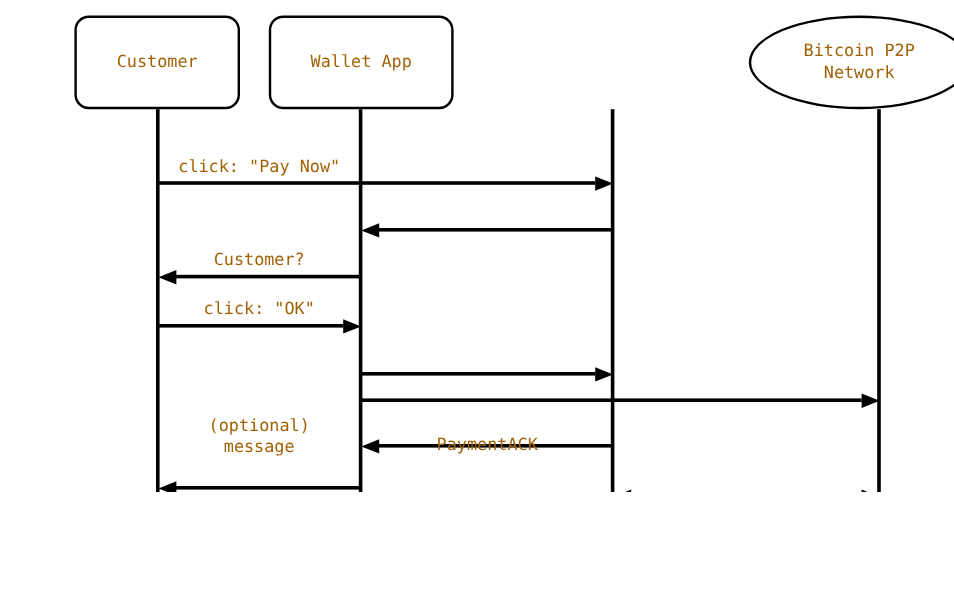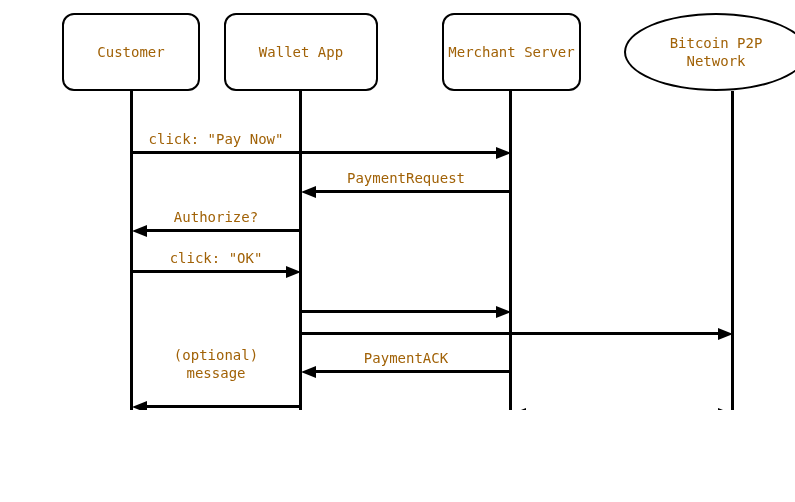--- a/index.html
+++ b/index.html
@@ -65,56 +65,52 @@
 <body>
 
 <div class="canvas">
 
   <div class="actor" style="left:14px; top:13px; width:138px; height:78px;">
     <span>Customer</span>
   </div>
   <div class="actor" style="left:176px; top:13px; width:154px; height:78px;text-align:right;">
     <span>Wallet App</span>
   </div>
-  <div class="actor" style="left:394px; top:13px; width:139px; height:78px;">
-    <span>Merchant Server</span>
-  </div>
   <div class="actor ellipse" style="left:576px; top:13px; width:184px; height:78px;text-align:center;">
     <span>Bitcoin P2P
 Network</span>
   </div>
 
   <div class="lifeline" style="left:82px; top:91px; height:403px;"></div>
   <div class="lifeline" style="left:251px; top:91px; height:403px;"></div>
   <div class="lifeline" style="left:461px; top:91px; height:403px;"></div>
   <div class="lifeline" style="left:683px; top:91px; height:403px;"></div>
 
   <div class="mlabel" style="left:18px; top:130px;">click: "Pay Now"</div>
   <div class="mline" style="left:84px; top:151px; width:364px;"></div>
   <div class="ah ah-r" style="left:448px; top:147px;"></div>
 
-  <div class="mlabel" style="left:208px; top:169px;">PaymentRequest</div>
   <div class="mline" style="left:267px; top:190px; width:196px;"></div>
   <div class="ah ah-l" style="left:253px; top:186px;"></div>
 
-  <div class="mlabel" style="left:18px; top:208px;">Authorize?</div>
+  <div class="mlabel" style="left:18px; top:208px;">Customer?</div>
   <div class="mline" style="left:98px; top:229px; width:155px;"></div>
   <div class="ah ah-l" style="left:84px; top:225px;"></div>
 
   <div class="mlabel" style="left:18px; top:249px;">click: "OK"</div>
   <div class="mline" style="left:84px; top:270px; width:154px;"></div>
   <div class="ah ah-r" style="left:238px; top:266px;"></div>
 
   <div class="mline" style="left:253px; top:310px; width:195px;"></div>
   <div class="ah ah-r" style="left:448px; top:306px;"></div>
 
   <div class="mline" style="left:253px; top:332px; width:417px;"></div>
   <div class="ah ah-r" style="left:670px; top:328px;"></div>
 
-  <div class="mlabel" style="left:208px; top:349px;">PaymentACK</div>
+  <div class="mlabel" style="left:208px; top:362px;">PaymentACK</div>
   <div class="mline" style="left:267px; top:370px; width:196px;"></div>
   <div class="ah ah-l" style="left:253px; top:366px;"></div>
 
   <div class="mlabel" style="left:18px; top:346px; line-height:18px;">(optional)
 message</div>
   <div class="mline" style="left:98px; top:405px; width:155px;"></div>
   <div class="ah ah-l" style="left:84px; top:401px;"></div>
 
   <div class="mline" style="left:477px; top:412px; width:194px;"></div>
   <div class="ah ah-l" style="left:463px; top:408px;"></div>

